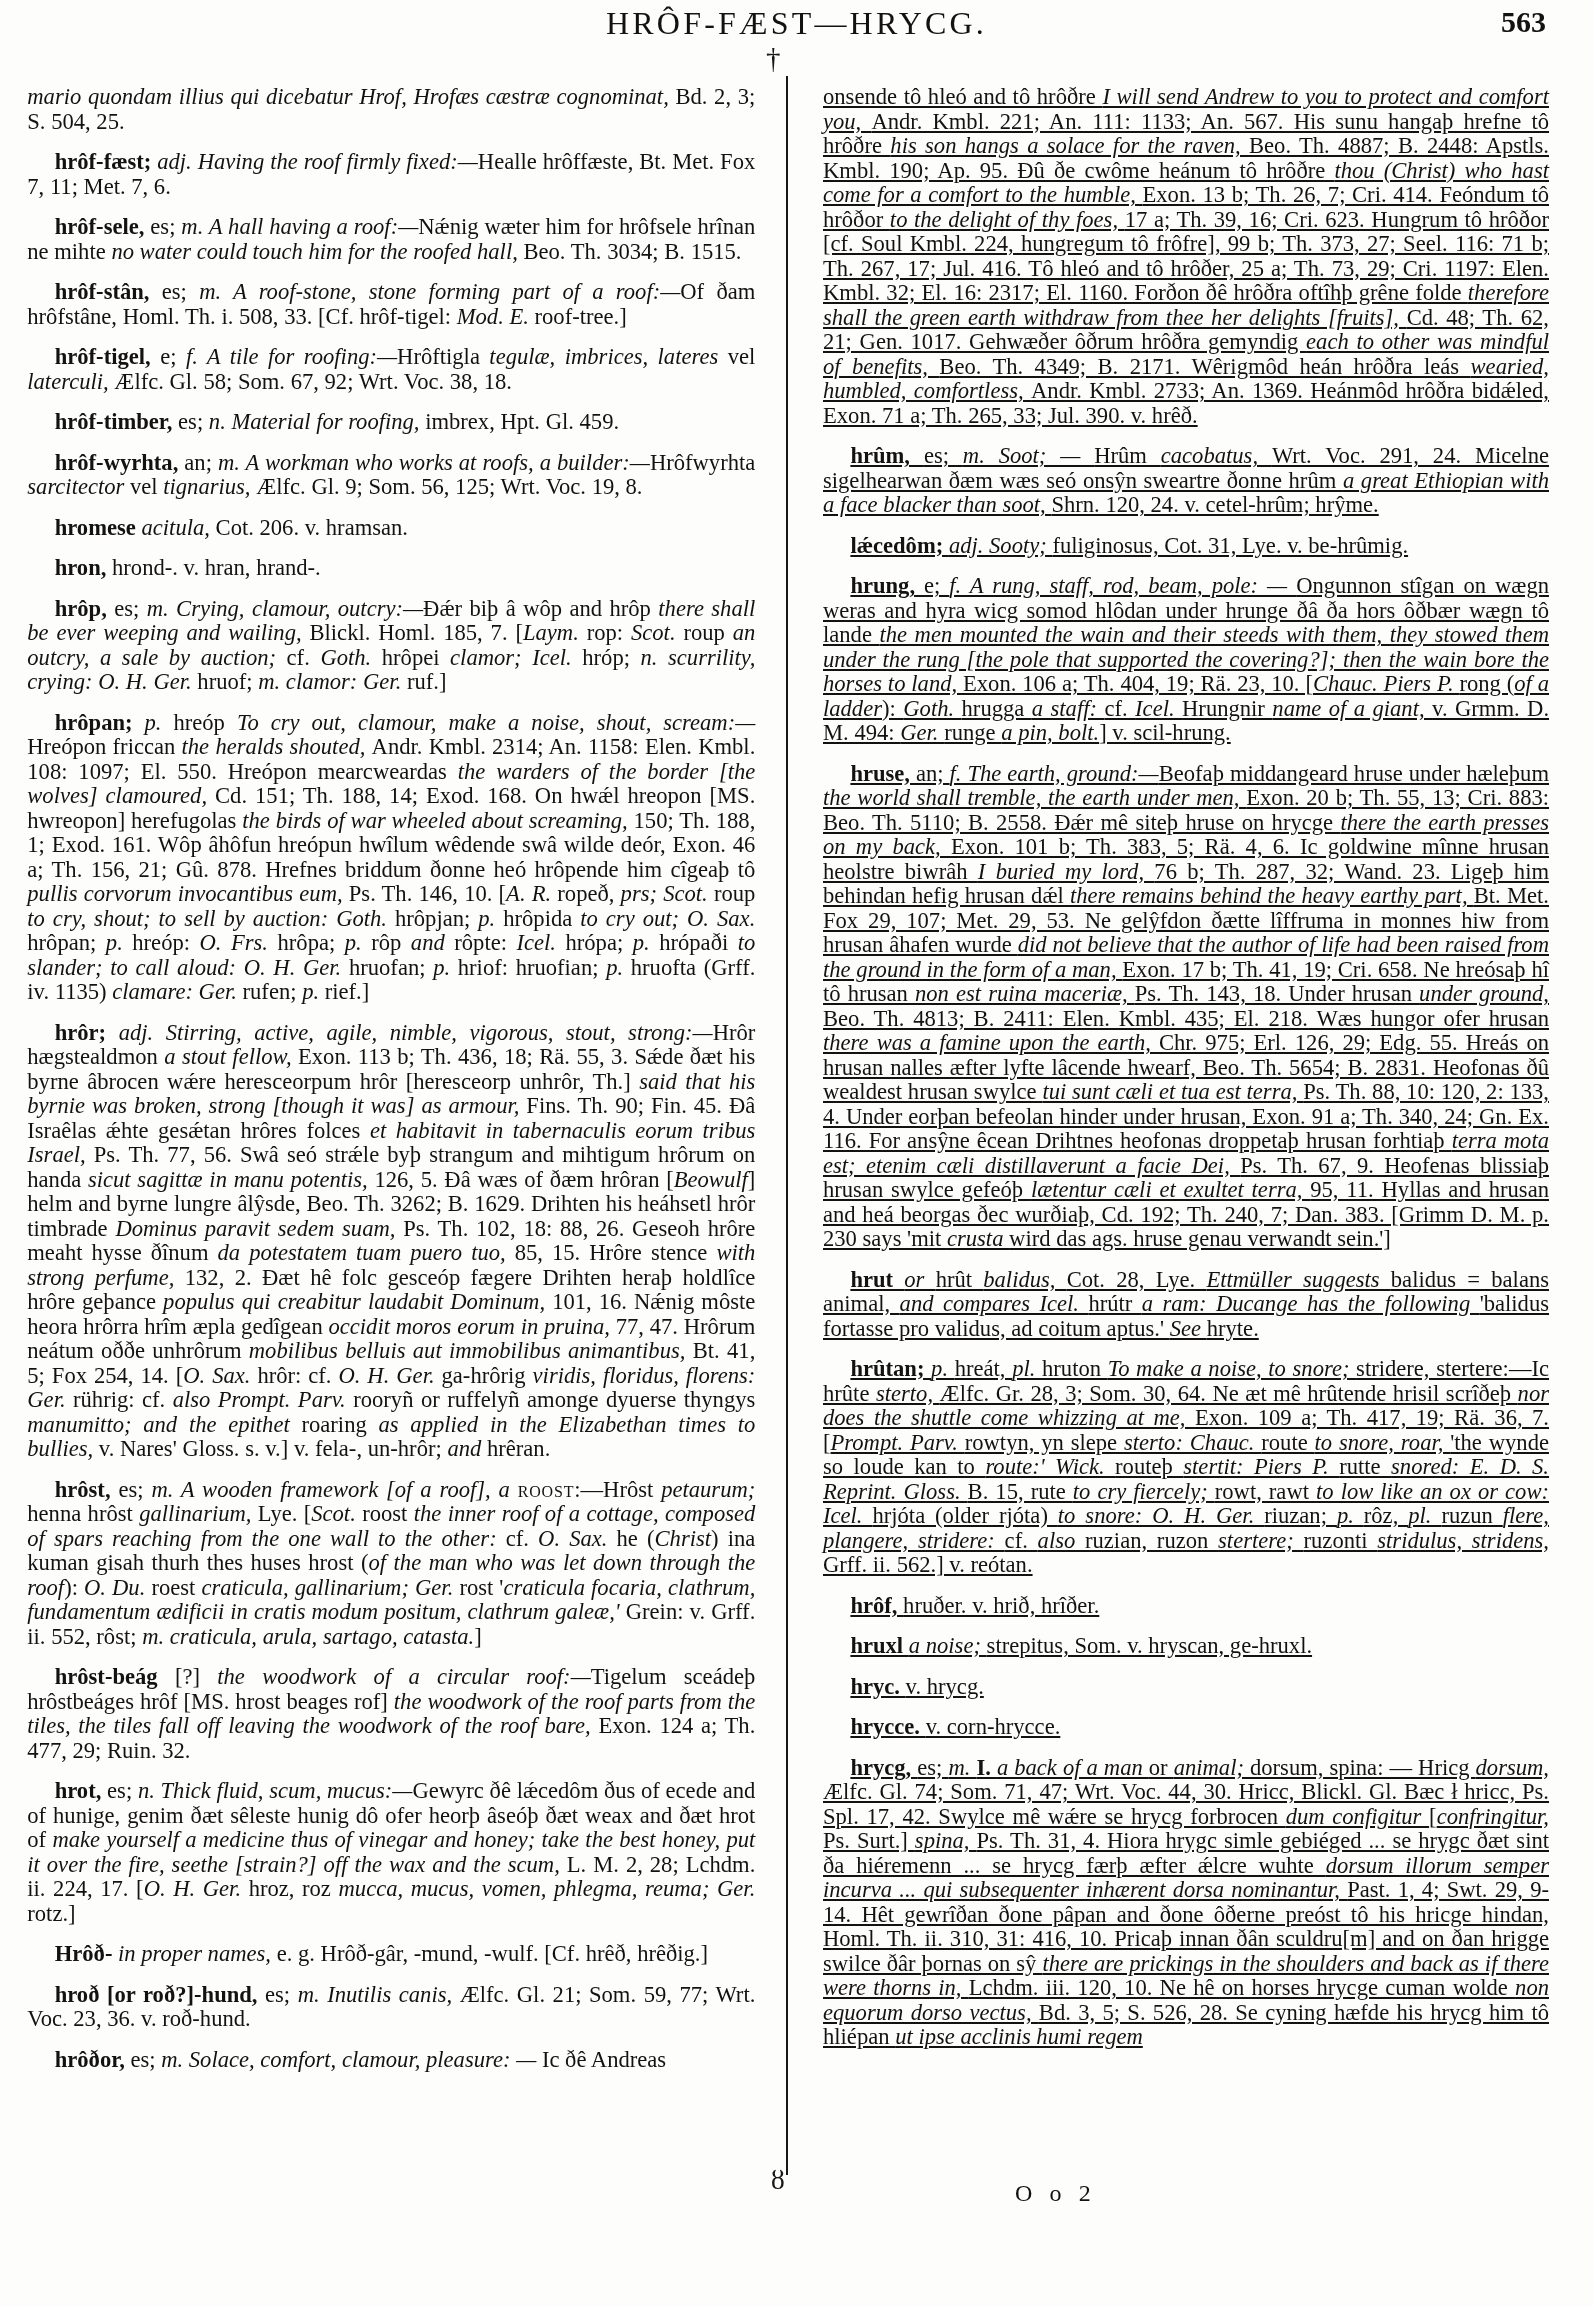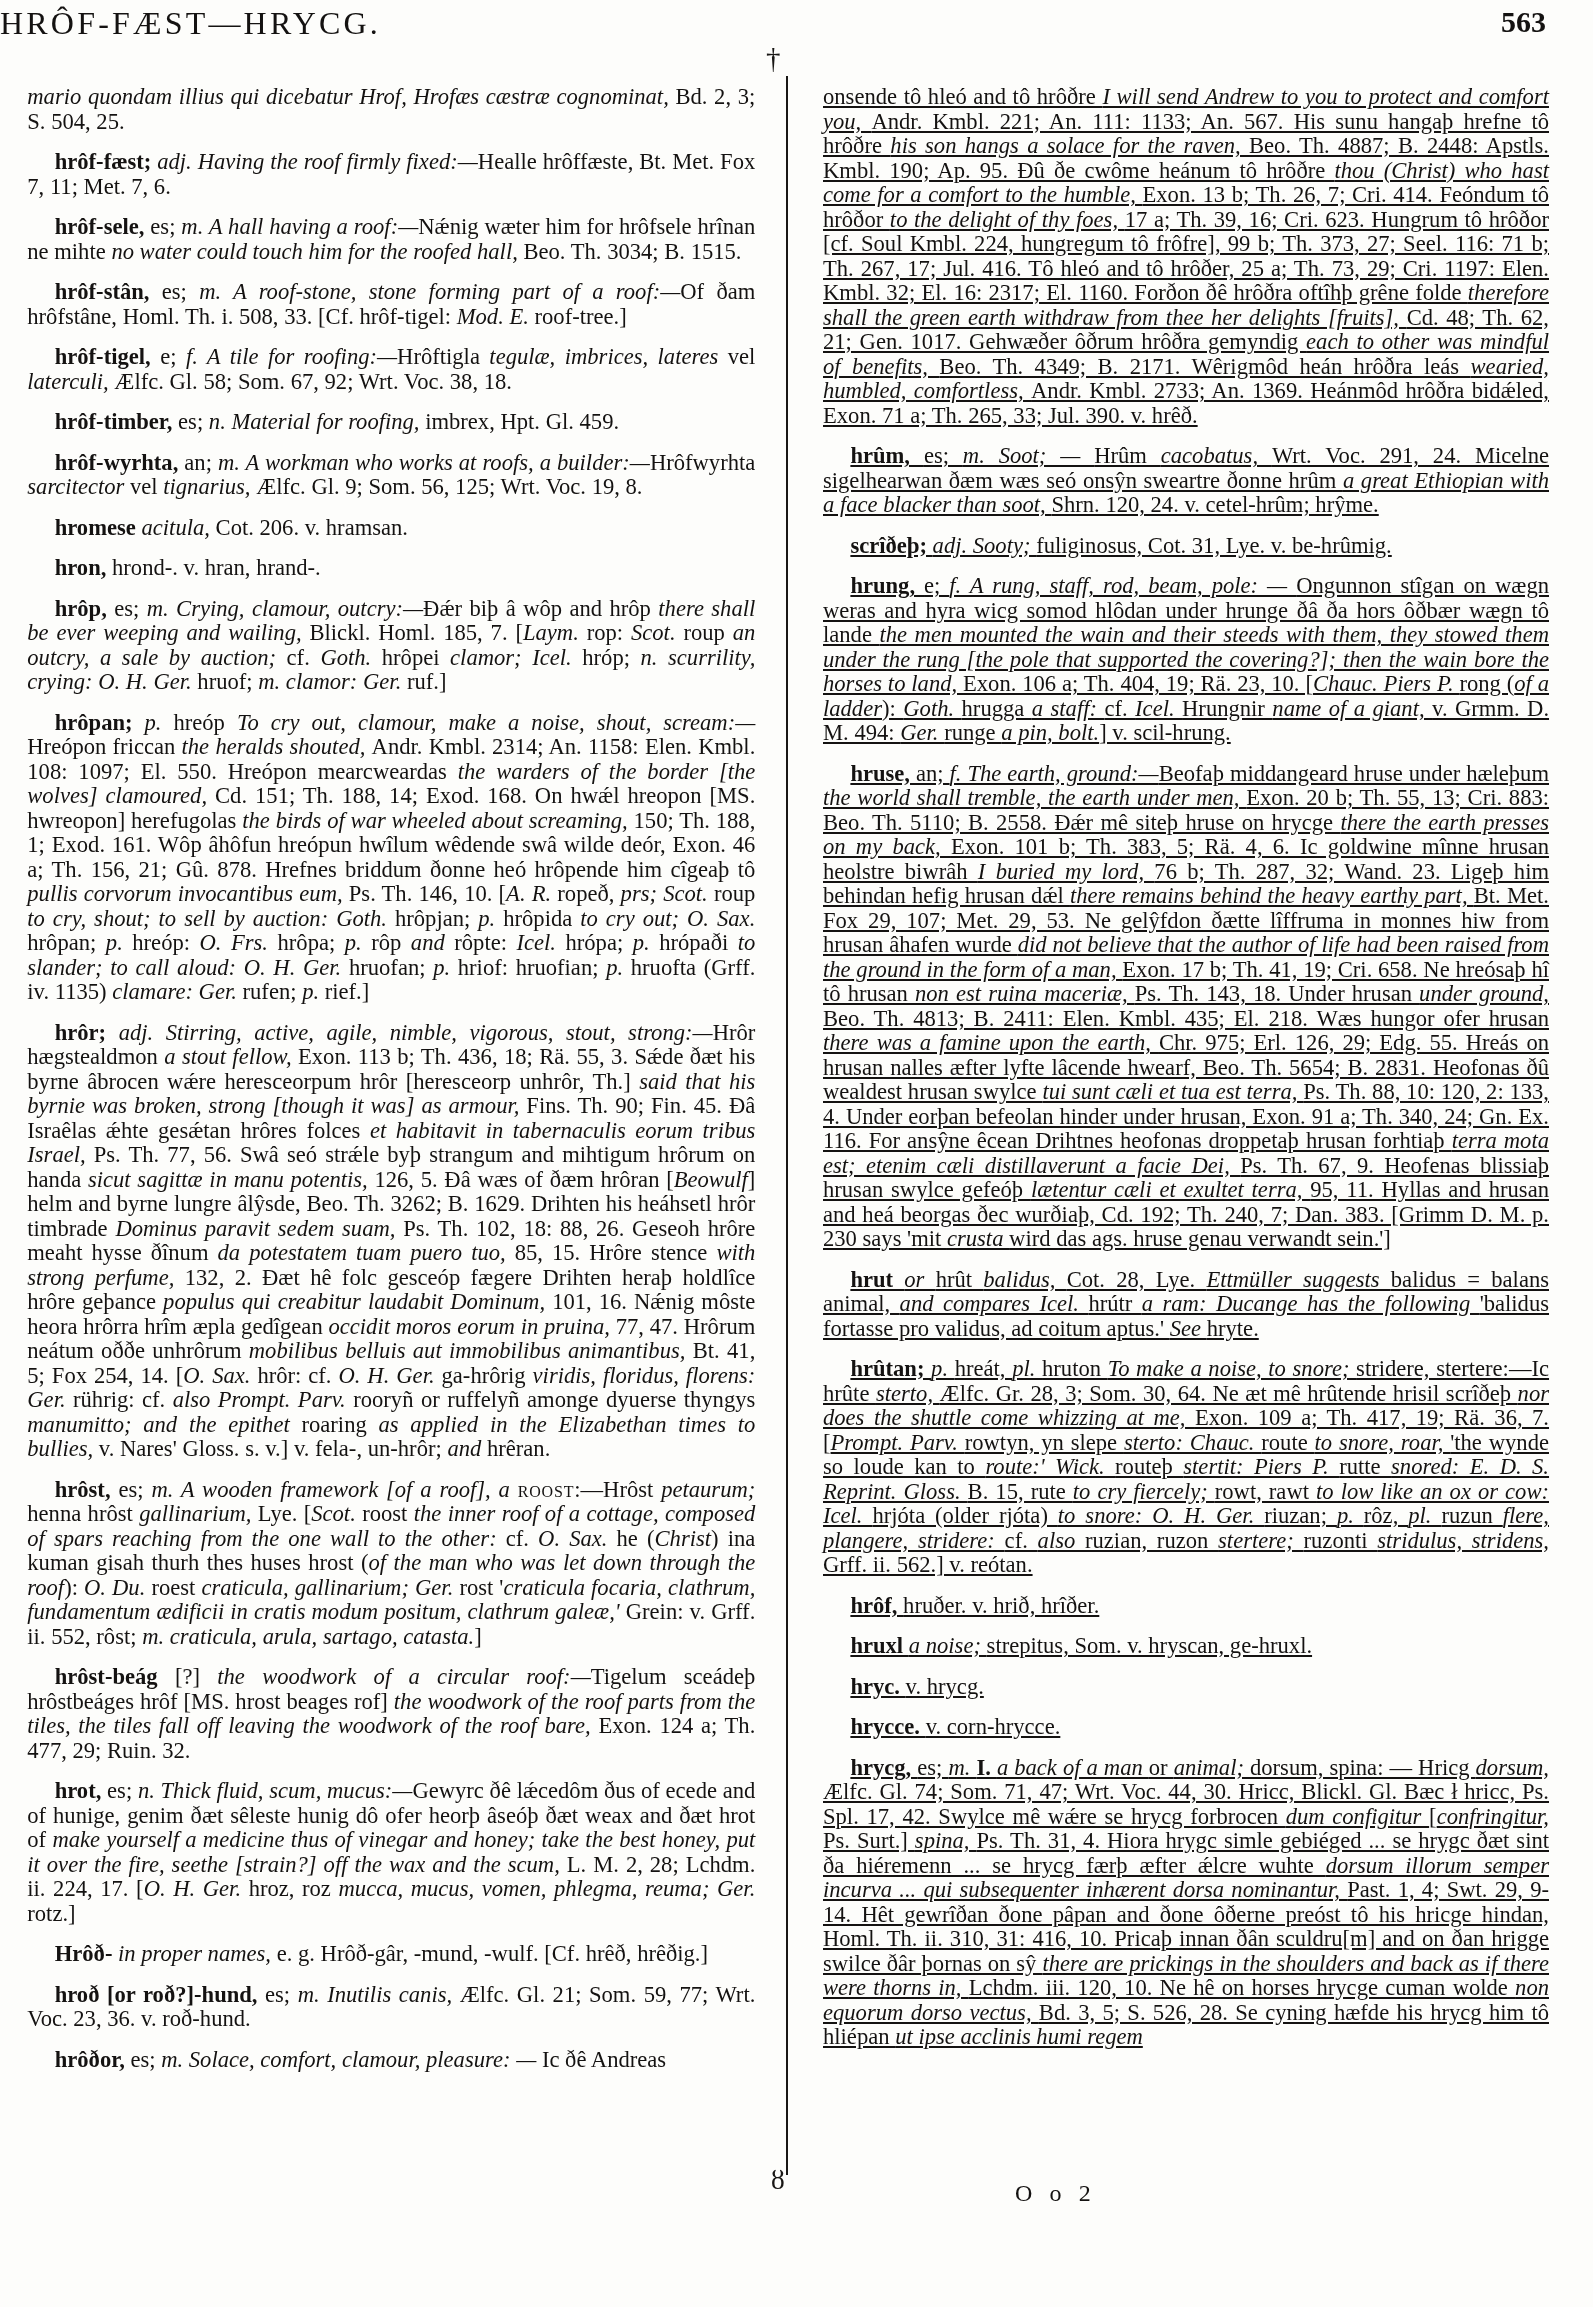--- a/index.html
+++ b/index.html
@@ -6,21 +6,21 @@
   .page{
     position:relative;
     width:1593px;height:2307px;
     background:#fdfdfb;
     font-family:"Liberation Serif", serif;
     color:#141211;
     overflow:hidden;
   }
   .header-title{
     position:absolute;left:0;top:4.8px;width:100%;
-    text-align:left;font-size:32px;letter-spacing:3.2px;
+    text-align:center;font-size:32px;letter-spacing:3.2px;
     white-space:nowrap;
   }
   .page-number{
     position:absolute;top:4.8px;right:47px;
     font-size:30px;font-weight:bold;
   }
   .col{
     position:absolute;top:69px;height:2162px;overflow:hidden;
     font-size:22.6px;line-height:24.5px;
     text-align:justify;
@@ -76,21 +76,21 @@
       <p class="entry"><span class="hw">hrôst, </span><span>es; </span><span class="it">m. A wooden framework [of a roof], a </span><span class="sc">roost</span><span>:—Hrôst </span><span class="it">petaurum; </span><span>henna hrôst </span><span class="it">gallinarium, </span><span>Lye.  [</span><span class="it">Scot. </span><span>roost </span><span class="it">the inner roof of a cottage, composed of spars reaching from the one wall to the other: </span><span>cf. </span><span class="it">O. Sax. </span><span>he (</span><span class="it">Christ</span><span>) ina kuman gisah thurh thes huses hrost (</span><span class="it">of the man who was let down through the roof</span><span>): </span><span class="it">O. Du. </span><span>roest </span><span class="it">craticula, gallinarium; Ger. </span><span>rost '</span><span class="it">craticula focaria, clathrum, fundamentum ædificii in cratis modum positum, clathrum galeæ,' </span><span>Grein: v. Grff. ii. 552, rôst; </span><span class="it">m. craticula, arula, sartago, catasta.</span><span>]</span></p>
       <p class="entry"><span class="hw">hrôst-beág </span><span>[?] </span><span class="it">the woodwork of a circular roof:—</span><span>Tigelum sceádeþ hrôstbeáges hrôf [MS. hrost beages rof] </span><span class="it">the woodwork of the roof parts from the tiles, the tiles fall off leaving the woodwork of the roof bare, </span><span>Exon. 124 a; Th. 477, 29; Ruin. 32.</span></p>
       <p class="entry"><span class="hw">hrot, </span><span>es; </span><span class="it">n. Thick fluid, scum, mucus:—</span><span>Gewyrc ðê lǽcedôm ðus of ecede and of hunige, genim ðæt sêleste hunig dô ofer heorþ âseóþ ðæt weax and ðæt hrot of </span><span class="it">make yourself a medicine thus of vinegar and honey; take the best honey, put it over the fire, seethe [strain?] off the wax and the scum, </span><span>L. M. 2, 28; Lchdm. ii. 224, 17.  [</span><span class="it">O. H. Ger. </span><span>hroz, roz </span><span class="it">mucca, mucus, vomen, phlegma, reuma; Ger. </span><span>rotz.]</span></p>
       <p class="entry"><span class="hw">Hrôð- </span><span class="it">in proper names, </span><span>e. g. Hrôð-gâr, -mund, -wulf.  [Cf. hrêð, hrêðig.]</span></p>
       <p class="entry"><span class="hw">hroð [or roð?]-hund, </span><span>es; </span><span class="it">m. Inutilis canis, </span><span>Ælfc. Gl. 21; Som. 59, 77; Wrt. Voc. 23, 36.   v. roð-hund.</span></p>
       <p class="entry"><span class="hw">hrôðor, </span><span>es; </span><span class="it">m. Solace, comfort, clamour, pleasure: — </span><span>Ic ðê Andreas</span></p>
     </div>
   <div class="col" id="col-right">
       <p class="entry flush"><span>onsende tô hleó and tô hrôðre </span><span class="it">I will send Andrew to you to protect and comfort you, </span><span>Andr. Kmbl. 221; An. 111: 1133; An. 567.  His sunu hangaþ hrefne tô hrôðre </span><span class="it">his son hangs a solace for the raven, </span><span>Beo. Th. 4887; B. 2448: Apstls. Kmbl. 190; Ap. 95.  Ðû ðe cwôme heánum tô hrôðre </span><span class="it">thou (Christ) who hast come for a comfort to the humble, </span><span>Exon. 13 b; Th. 26, 7; Cri. 414.  Feóndum tô hrôðor </span><span class="it">to the delight of thy foes, </span><span>17 a; Th. 39, 16; Cri. 623.  Hungrum tô hrôðor [cf. Soul Kmbl. 224, hungregum tô frôfre], 99 b; Th. 373, 27; Seel. 116: 71 b; Th. 267, 17; Jul. 416.  Tô hleó and tô hrôðer, 25 a; Th. 73, 29; Cri. 1197: Elen. Kmbl. 32; El. 16: 2317; El. 1160.  Forðon ðê hrôðra oftîhþ grêne folde </span><span class="it">therefore shall the green earth withdraw from thee her delights [fruits], </span><span>Cd. 48; Th. 62, 21; Gen. 1017.  Gehwæðer ôðrum hrôðra gemyndig </span><span class="it">each to other was mindful of benefits, </span><span>Beo. Th. 4349; B. 2171.  Wêrigmôd heán hrôðra leás </span><span class="it">wearied, humbled, comfortless, </span><span>Andr. Kmbl. 2733; An. 1369.  Heánmôd hrôðra bidǽled, Exon. 71 a; Th. 265, 33; Jul. 390.   v. hrêð.</span></p>
       <p class="entry"><span class="hw">hrûm, </span><span>es; </span><span class="it">m. Soot; — </span><span>Hrûm </span><span class="it">cacobatus, </span><span>Wrt. Voc. 291, 24.  Micelne sigelhearwan ðæm wæs seó onsŷn sweartre ðonne hrûm </span><span class="it">a great Ethiopian with a face blacker than soot, </span><span>Shrn. 120, 24.   v. cetel-hrûm; hrŷme.</span></p>
-      <p class="entry"><span class="hw">scrîðeþ; </span><span class="it">adj. Sooty; </span><span>fuliginosus, Cot. 31, Lye.   v. be-hrûmig.</span></p>
+      <p class="entry"><span class="hw">lǽcedôm; </span><span class="it">adj. Sooty; </span><span>fuliginosus, Cot. 31, Lye.   v. be-hrûmig.</span></p>
       <p class="entry"><span class="hw">hrung, </span><span>e; </span><span class="it">f. A rung, staff, rod, beam, pole: — </span><span>Ongunnon stîgan on wægn weras and hyra wicg somod hlôdan under hrunge ðâ ða hors ôðbær wægn tô lande </span><span class="it">the men mounted the wain and their steeds with them, they stowed them under the rung [the pole that supported the covering?]; then the wain bore the horses to land, </span><span>Exon. 106 a; Th. 404, 19; Rä. 23, 10.  [</span><span class="it">Chauc. Piers P. </span><span>rong (</span><span class="it">of a ladder</span><span>): </span><span class="it">Goth. </span><span>hrugga </span><span class="it">a staff: </span><span>cf. </span><span class="it">Icel. </span><span>Hrungnir </span><span class="it">name of a giant, </span><span>v. Grmm. D. M. 494: </span><span class="it">Ger. </span><span>runge </span><span class="it">a pin, bolt.</span><span>]   v. scil-hrung.</span></p>
       <p class="entry"><span class="hw">hruse, </span><span>an; </span><span class="it">f. The earth, ground:—</span><span>Beofaþ middangeard hruse under hæleþum </span><span class="it">the world shall tremble, the earth under men, </span><span>Exon. 20 b; Th. 55, 13; Cri. 883: Beo. Th. 5110; B. 2558.  Ðǽr mê siteþ hruse on hrycge </span><span class="it">there the earth presses on my back, </span><span>Exon. 101 b; Th. 383, 5; Rä. 4, 6.  Ic goldwine mînne hrusan heolstre biwrâh </span><span class="it">I buried my lord, </span><span>76 b; Th. 287, 32; Wand. 23.  Ligeþ him behindan hefig hrusan dǽl </span><span class="it">there remains behind the heavy earthy part, </span><span>Bt. Met. Fox 29, 107; Met. 29, 53.  Ne gelŷfdon ðætte lîffruma in monnes hiw from hrusan âhafen wurde </span><span class="it">did not believe that the author of life had been raised from the ground in the form of a man, </span><span>Exon. 17 b; Th. 41, 19; Cri. 658.  Ne hreósaþ hî tô hrusan </span><span class="it">non est ruina maceriæ, </span><span>Ps. Th. 143, 18.  Under hrusan </span><span class="it">under ground, </span><span>Beo. Th. 4813; B. 2411: Elen. Kmbl. 435; El. 218.  Wæs hungor ofer hrusan </span><span class="it">there was a famine upon the earth, </span><span>Chr. 975; Erl. 126, 29; Edg. 55.  Hreás on hrusan nalles æfter lyfte lâcende hwearf, Beo. Th. 5654; B. 2831.  Heofonas ðû wealdest hrusan swylce </span><span class="it">tui sunt cæli et tua est terra, </span><span>Ps. Th. 88, 10: 120, 2: 133, 4.  Under eorþan befeolan hinder under hrusan, Exon. 91 a; Th. 340, 24; Gn. Ex. 116.  For ansŷne êcean Drihtnes heofonas droppetaþ hrusan forhtiaþ </span><span class="it">terra mota est; etenim cæli distillaverunt a facie Dei, </span><span>Ps. Th. 67, 9.  Heofenas blissiaþ hrusan swylce gefeóþ </span><span class="it">lætentur cæli et exultet terra, </span><span>95, 11.  Hyllas and hrusan and heá beorgas ðec wurðiaþ, Cd. 192; Th. 240, 7; Dan. 383.  [Grimm D. M. p. 230 says 'mit </span><span class="it">crusta </span><span>wird das ags. hruse genau verwandt sein.']</span></p>
       <p class="entry"><span class="hw">hrut </span><span class="it">or </span><span>hrût </span><span class="it">balidus, </span><span>Cot. 28, Lye.  </span><span class="it">Ettmüller suggests </span><span>balidus = balans animal, </span><span class="it">and compares Icel. </span><span>hrútr </span><span class="it">a ram: Ducange has the following </span><span>'balidus fortasse pro validus, ad coitum aptus.'  </span><span class="it">See </span><span>hryte.</span></p>
       <p class="entry"><span class="hw">hrûtan; </span><span class="it">p. </span><span>hreát, </span><span class="it">pl. </span><span>hruton </span><span class="it">To make a noise, to snore; </span><span>stridere, stertere:—Ic hrûte </span><span class="it">sterto, </span><span>Ælfc. Gr. 28, 3; Som. 30, 64.  Ne æt mê hrûtende hrisil scrîðeþ </span><span class="it">nor does the shuttle come whizzing at me, </span><span>Exon. 109 a; Th. 417, 19; Rä. 36, 7.  [</span><span class="it">Prompt. Parv. </span><span>rowtyn, yn slepe </span><span class="it">sterto: Chauc. </span><span>route </span><span class="it">to snore, roar, </span><span>'the wynde so loude kan to </span><span class="it">route:' Wick. </span><span>routeþ </span><span class="it">stertit: Piers P. </span><span>rutte </span><span class="it">snored: E. D. S. Reprint. Gloss. </span><span>B. 15, rute </span><span class="it">to cry fiercely; </span><span>rowt, rawt </span><span class="it">to low like an ox or cow: Icel. </span><span>hrjóta (older rjóta) </span><span class="it">to snore: O. H. Ger. </span><span>riuzan; </span><span class="it">p. </span><span>rôz, </span><span class="it">pl. </span><span>ruzun </span><span class="it">flere, plangere, stridere: </span><span>cf. </span><span class="it">also </span><span>ruzian, ruzon </span><span class="it">stertere; </span><span>ruzonti </span><span class="it">stridulus, stridens, </span><span>Grff. ii. 562.]   v. reótan.</span></p>
       <p class="entry"><span class="hw">hrôf, </span><span>hruðer.   v. hrið, hrîðer.</span></p>
       <p class="entry"><span class="hw">hruxl </span><span class="it">a noise; </span><span>strepitus, Som.   v. hryscan, ge-hruxl.</span></p>
       <p class="entry"><span class="hw">hryc. </span><span>  v. hrycg.</span></p>
       <p class="entry"><span class="hw">hrycce. </span><span>  v. corn-hrycce.</span></p>
       <p class="entry"><span class="hw">hrycg, </span><span>es; </span><span class="it">m.      </span><span class="hw">I. </span><span class="it">a back of a man </span><span>or </span><span class="it">animal; </span><span>dorsum, spina: — Hricg </span><span class="it">dorsum, </span><span>Ælfc. Gl. 74; Som. 71, 47; Wrt. Voc. 44, 30.  Hricc, Blickl. Gl.  Bæc ł hricc, Ps. Spl. 17, 42.  Swylce mê wǽre se hrycg forbrocen </span><span class="it">dum configitur </span><span>[</span><span class="it">confringitur, </span><span>Ps. Surt.] </span><span class="it">spina, </span><span>Ps. Th. 31, 4.  Hiora hrygc simle gebiéged ... se hrygc ðæt sint ða hiéremenn ... se hrycg færþ æfter ǽlcre wuhte </span><span class="it">dorsum illorum semper incurva ... qui subsequenter inhærent dorsa nominantur, </span><span>Past. 1, 4; Swt. 29, 9-14.  Hêt gewrîðan ðone pâpan and ðone ôðerne preóst tô his hricge hindan, Homl. Th. ii. 310, 31: 416, 10.  Pricaþ innan ðân sculdru[m] and on ðan hrigge swilce ðâr þornas on sŷ </span><span class="it">there are prickings in the shoulders and back as if there were thorns in, </span><span>Lchdm. iii. 120, 10.  Ne hê on horses hrycge cuman wolde </span><span class="it">non equorum dorso vectus, </span><span>Bd. 3, 5; S. 526, 28.  Se cyning hæfde his hrycg him tô hliépan </span><span class="it">ut ipse acclinis humi regem</span></p>
     </div>

